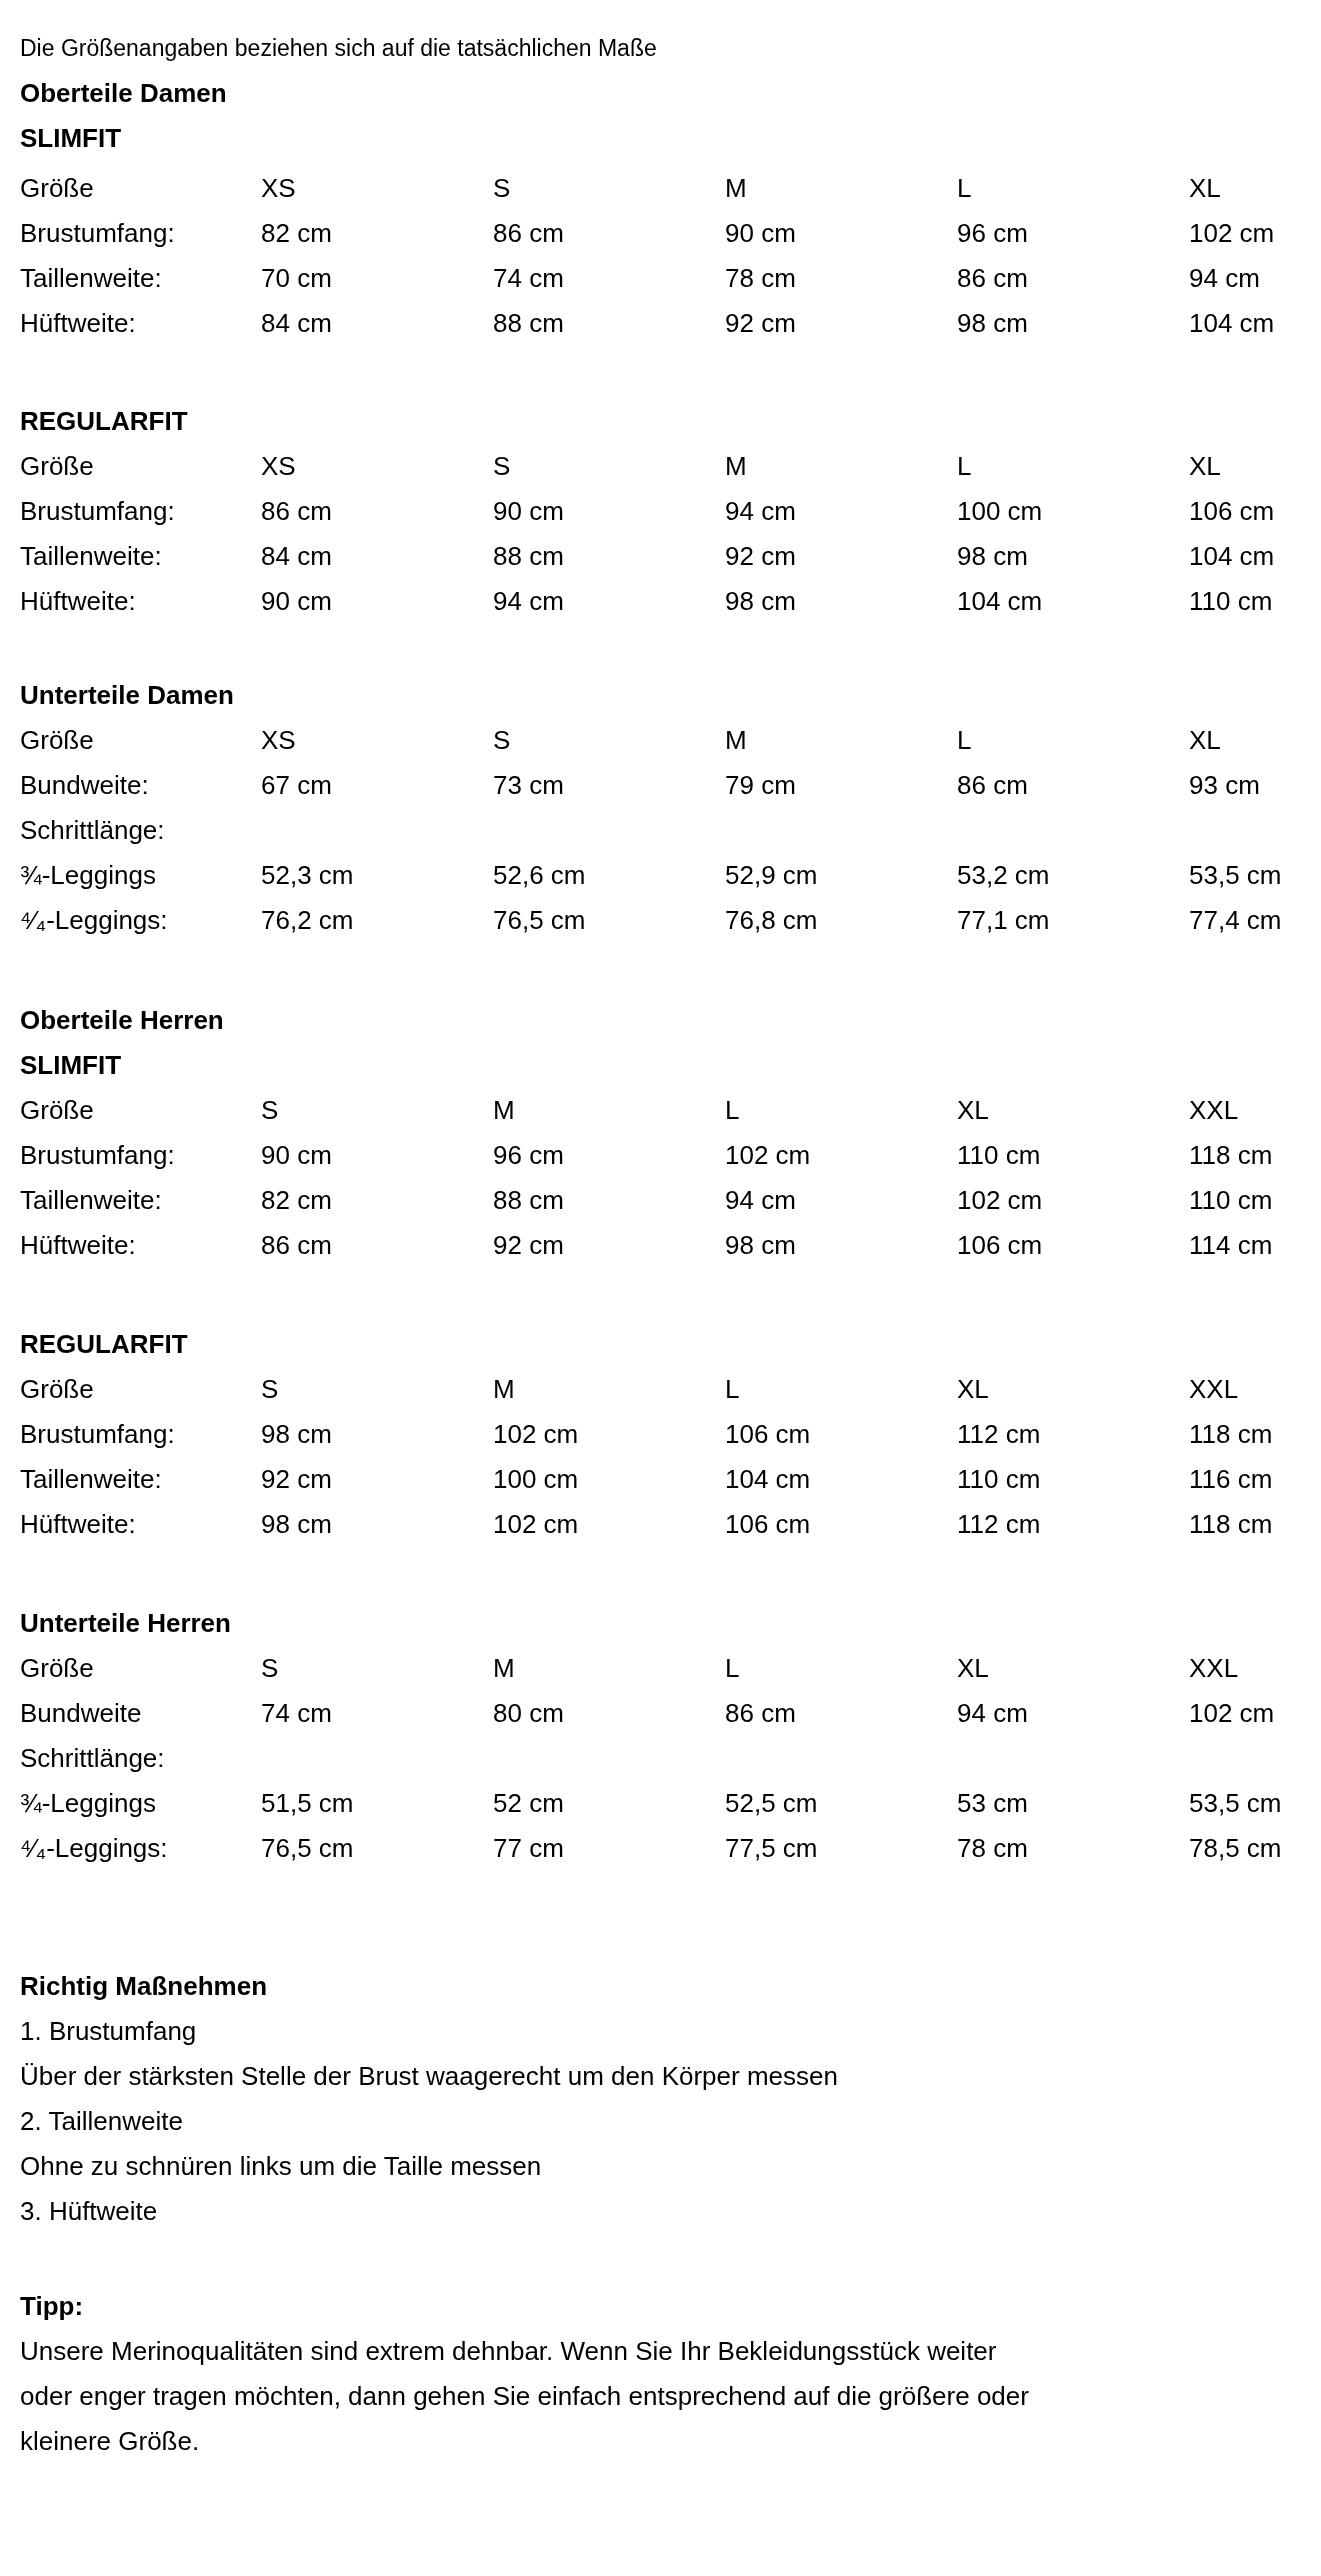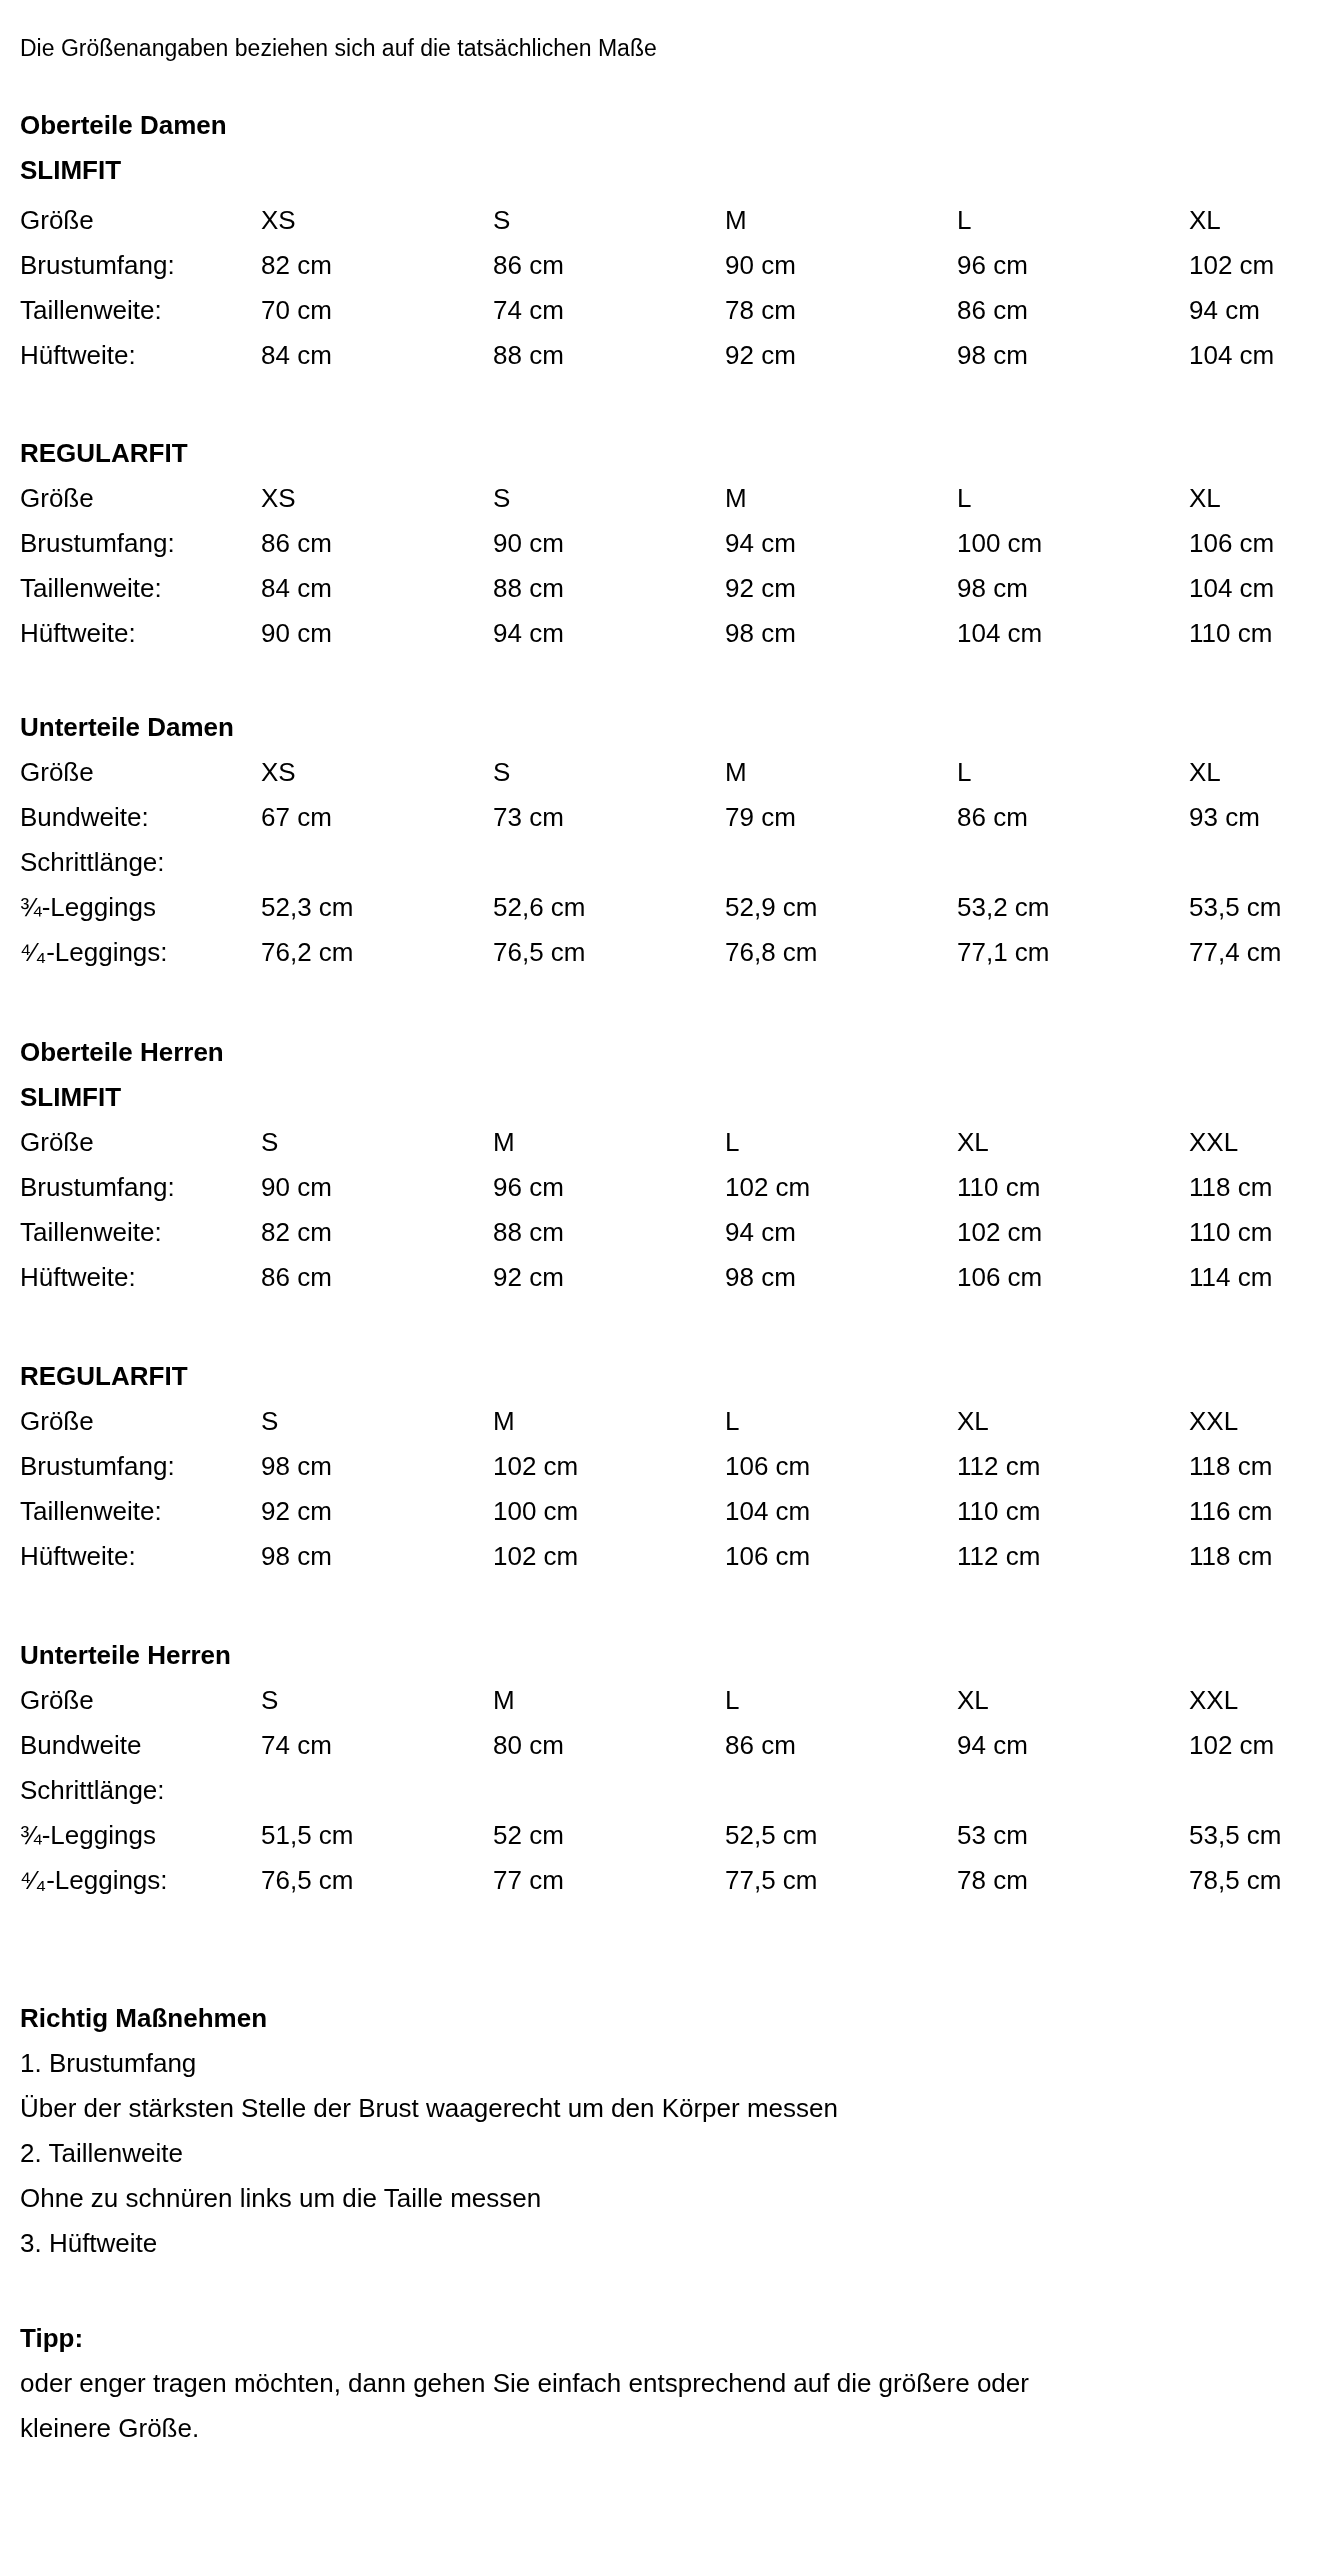--- a/index.html
+++ b/index.html
@@ -28,21 +28,21 @@
   .t-row {
     display: grid;
     grid-template-columns: 241px 232px 232px 232px 232px auto;
     height: 45px;
     line-height: 45px;
     font-size: 26px;
     white-space: nowrap;
   }
   .t-row .cell { display: block; }
   
-  .mt41  { margin-top: 32px; }
+  .mt41  { }
   .mt6   { margin-top: 4.7px; }
   .mt67  { margin-top: 53px; }
   .mt1   { margin-top: 0.8px; }
   .mt62  { margin-top: 49px; }
   .mt70  { margin-top: 55px; }
   .mt68  { margin-top: 54px; }
   .mt118 { margin-top: 93px; }
   .mt71  { margin-top: 50px; }
 </style>
 </head>
@@ -287,17 +287,18 @@
     </div>
 
   <div class="line h mt118">Richtig Maßnehmen</div>
   <div class="line">1. Brustumfang</div>
   <div class="line">Über der stärksten Stelle der Brust waagerecht um den Körper messen</div>
   <div class="line">2. Taillenweite</div>
   <div class="line">Ohne zu schnüren links um die Taille messen</div>
   <div class="line">3. Hüftweite</div>
 
   <div class="line h mt71">Tipp:</div>
+  <div class="line">Unsere Merinoqualitäten sind extrem dehnbar. Wenn Sie Ihr Bekleidungsstück weiter</div>
   <div class="line">oder enger tragen möchten, dann gehen Sie einfach entsprechend auf die größere oder</div>
   <div class="line">kleinere Größe.</div>
 
 </div>
 
 
 </body></html>

